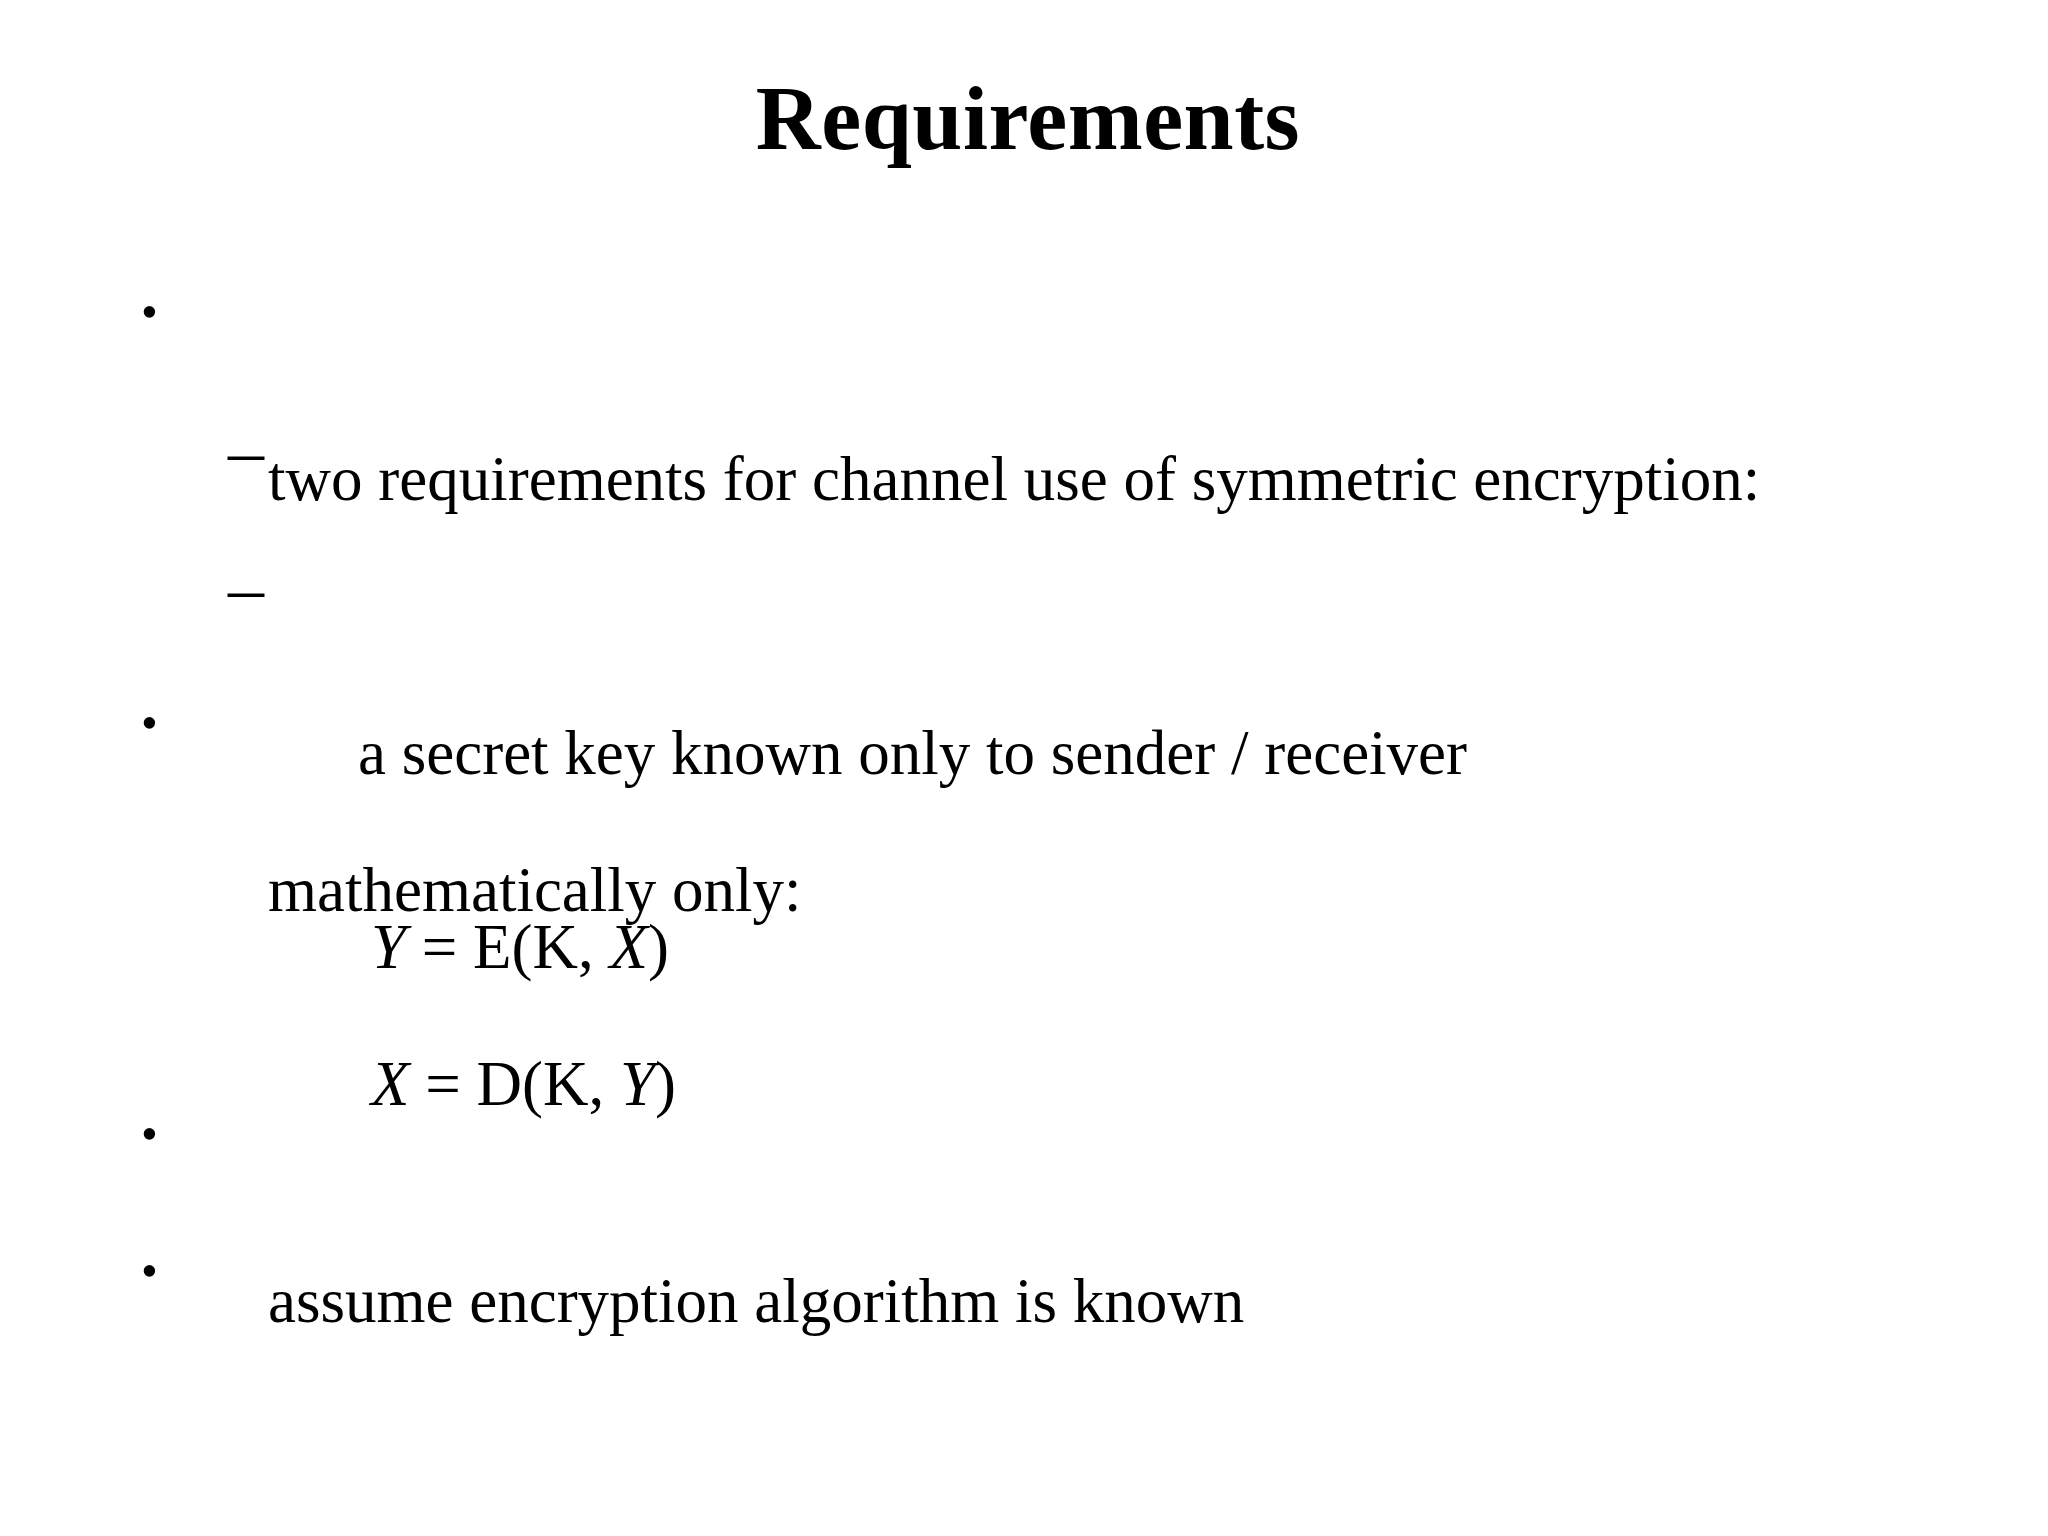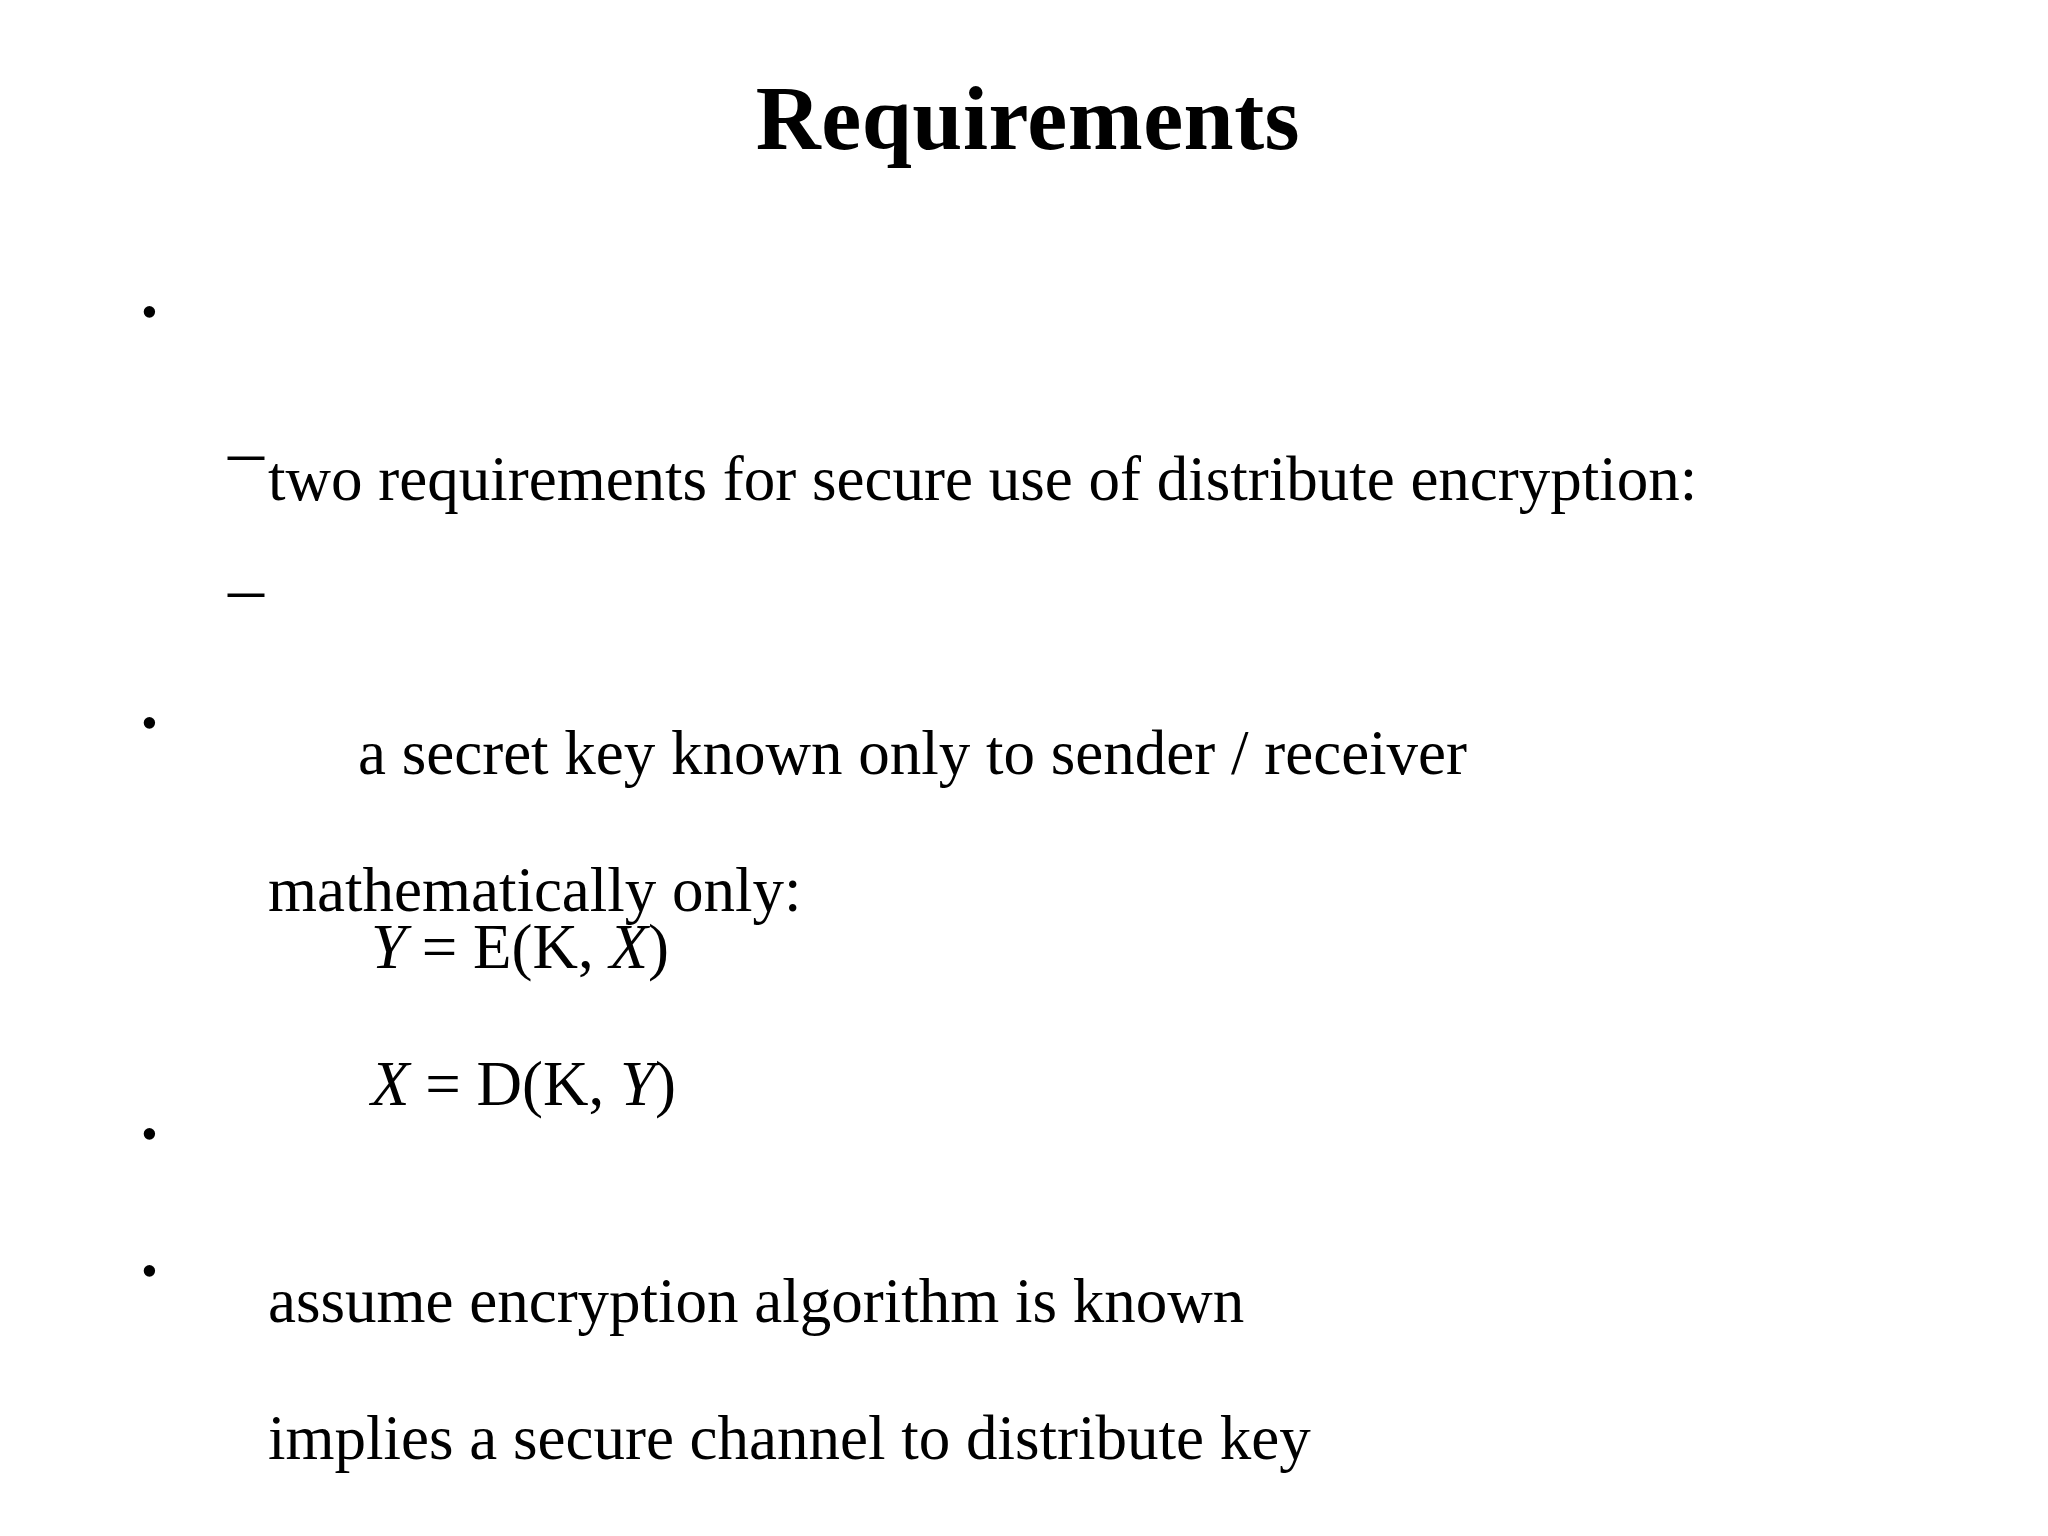--- a/index.html
+++ b/index.html
@@ -65,21 +65,21 @@
 </style>
 </head>
 <body>
 
 <div class="slide">
 
   <h1 class="title">Requirements</h1>
 
   <div class="row l1 r0">
     <span class="marker">•</span>
-    <span>two requirements for secure use of distribute encryption:</span>
+    <span>two requirements for channel use of symmetric encryption:</span>
   </div>
 
   <div class="row l2 r1">
     <span class="marker">–</span>
   </div>
 
   <div class="row l2 r2">
     <span class="marker">–</span>
     <span>a secret key known only to sender / receiver</span>
   </div>
@@ -97,16 +97,15 @@
     <span class="it">X</span><span> = D(K, </span><span class="it">Y</span><span>)</span>
   </div>
 
   <div class="row l1 r6">
     <span class="marker">•</span>
     <span>assume encryption algorithm is known</span>
   </div>
 
   <div class="row l1 r7">
     <span class="marker">•</span>
-    <span>implies a secure channel to distribute key</span>
   </div>
 
 </div>
 
 </body></html>

